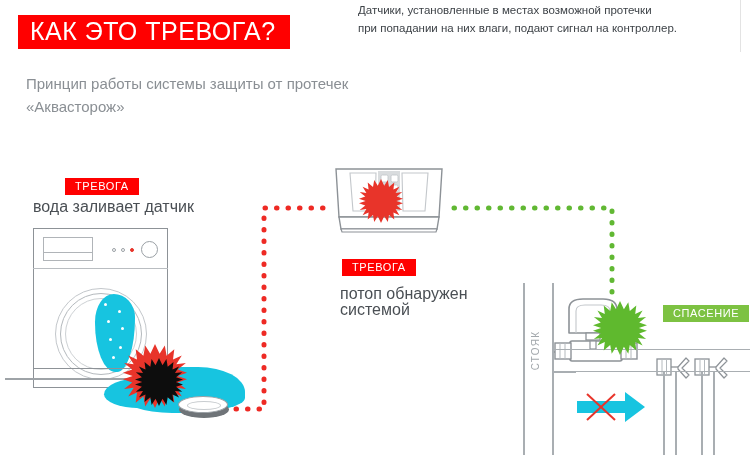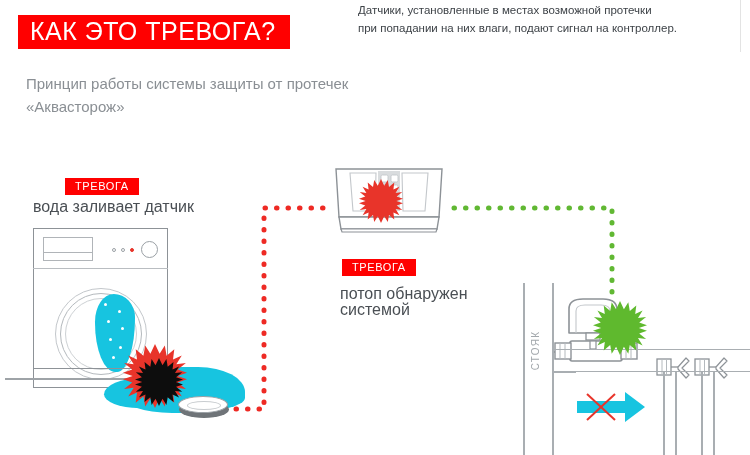--- a/index.html
+++ b/index.html
@@ -346,14 +346,15 @@
         <path fill="#5FB92E" d="M0,-27 L3.9,-18.8 L8.3,-25.8 L9.8,-17.1 L16.3,-22.6 L15.2,-14 L22.6,-17.4
            L18,-10 L26.1,-11 L19.2,-5.4 L27,-2.8 L18.9,0 L27,2.8 L19.2,5.4 L26.1,11
            L18,10 L22.6,17.4 L15.2,14 L16.3,22.6 L9.8,17.1 L8.3,25.8 L3.9,18.8 L0,27
            L-3.9,18.8 L-8.3,25.8 L-9.8,17.1 L-16.3,22.6 L-15.2,14 L-22.6,17.4 L-18,10
            L-26.1,11 L-19.2,5.4 L-27,2.8 L-18.9,0 L-27,-2.8 L-19.2,-5.4 L-26.1,-11 L-18,-10
            L-22.6,-17.4 L-15.2,-14 L-16.3,-22.6 L-9.8,-17.1 L-8.3,-25.8 L-3.9,-18.8 Z"></path>
       </g>
     </svg>
   </div>
 
+  <div class="badge green" style="left:663px;top:305px;">СПАСЕНИЕ</div>
 
 </div>
 
 </body></html>

